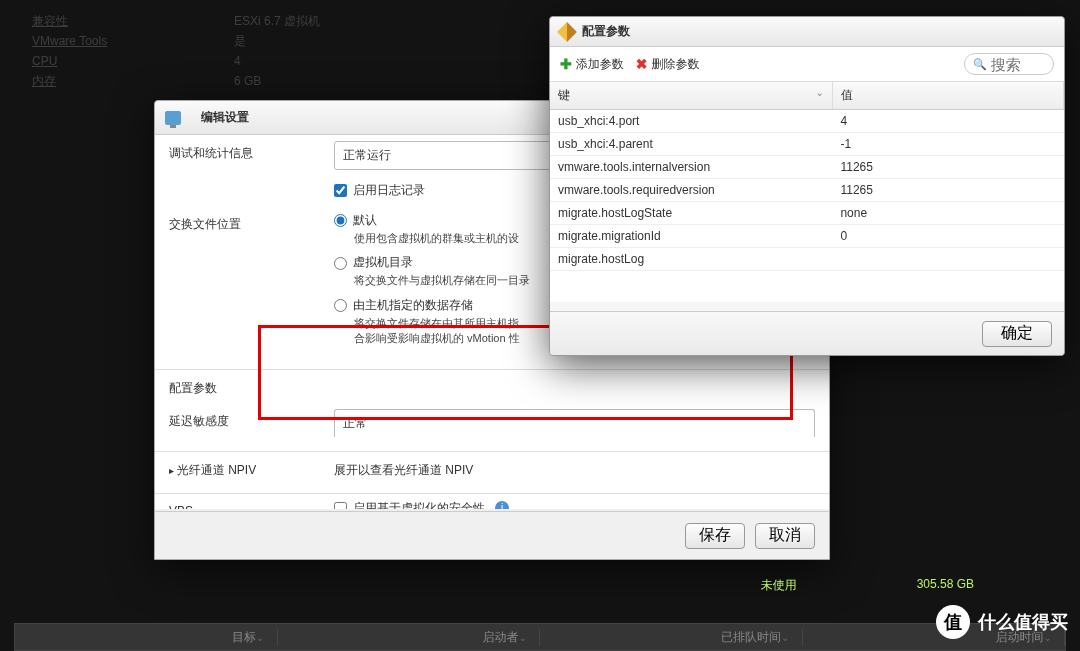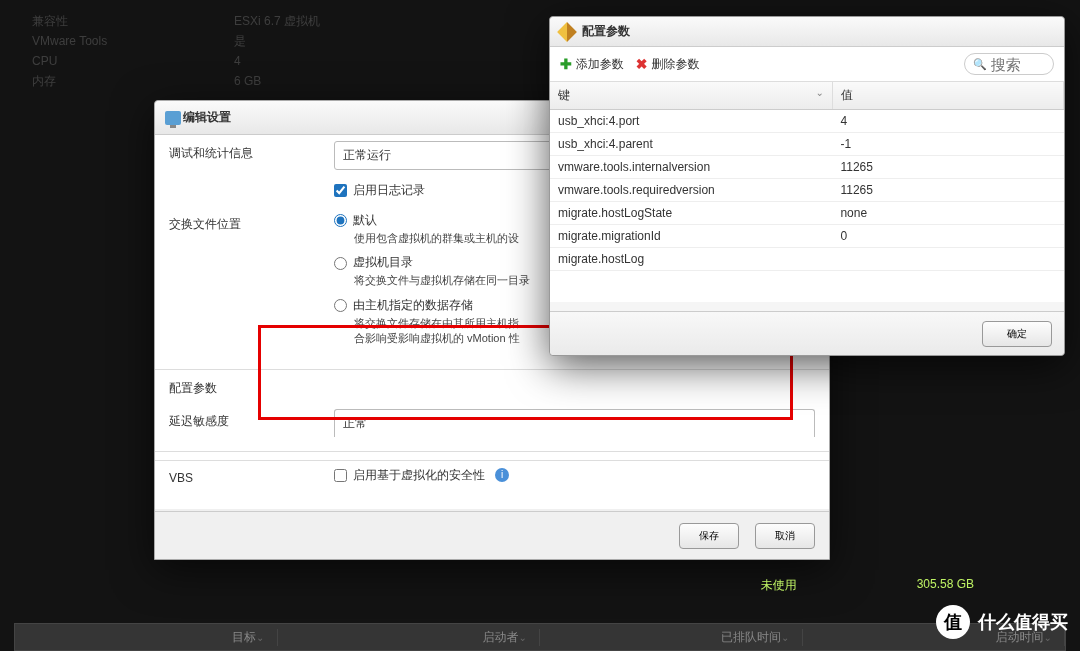--- a/index.html
+++ b/index.html
@@ -1,50 +1,50 @@
 <!DOCTYPE html>
 <html><head>
   <meta charset="utf-8">
   <style>
     * { box-sizing: border-box; margin: 0; padding: 0; font-family: -apple-system, "Helvetica Neue", Arial, sans-serif; }
     body { width: 1080px; height: 651px; background: #2a2a2a; position: relative; overflow: hidden; font-size: 12px; color: #333; }
 
     
     .bg-info { position: absolute; top: 10px; left: 30px; width: 500px; color: #888; font-size: 12px; }
     .bg-info tr { height: 18px; }
-    .bg-info td:first-child { width: 200px; }
+    .bg-info td:first-child { width: 200px; text-decoration: underline; }
     
     
     .dim { position: absolute; inset: 0; background: rgba(0,0,0,0.55); }
 
     
     .edit-dlg { position: absolute; top: 100px; left: 154px; width: 676px; height: 460px; background: #f0f0f0; border: 1px solid #aaa; border-radius: 4px 4px 0 0; box-shadow: 0 10px 40px rgba(0,0,0,.6); }
-    .edit-head { height: 34px; background: linear-gradient(#fafafa,#e8e8e8); border-bottom: 1px solid #ccc; display: flex; align-items: center; padding: 0 10px; gap: 2px; border-radius: 4px 4px 0 0; }
+    .edit-head { height: 34px; background: linear-gradient(#fafafa,#e8e8e8); border-bottom: 1px solid #ccc; display: flex; align-items: center; padding: 0 10px; gap: 20px; border-radius: 4px 4px 0 0; }
     .edit-head .mon-icon { width: 16px; height: 14px; background: #5a9fd4; border-radius: 2px; position: relative; }
     .edit-head .mon-icon::after { content:''; position: absolute; bottom:-3px; left:5px; width:6px; height:3px; background:#888; }
     .edit-head .title { font-weight: 600; color:#333; }
     .edit-body { position: absolute; top: 34px; bottom: 50px; left: 0; right: 0; overflow: hidden; background:#fff; }
     .form-row { display: flex; align-items: flex-start; padding: 6px 14px; min-height: 30px; }
     .form-lab { width: 165px; flex-shrink: 0; color:#333; padding-top: 4px; }
     .form-lab.exp::before { content:'▸ '; font-size:10px; }
     .form-val { flex: 1; color:#333; }
     .bordered { border: 1px solid #bbb; border-radius: 3px; padding: 5px 8px; background:#fff; min-height: 26px; }
     .checkrow { display:flex; align-items:center; gap:6px; }
     .checkrow input { accent-color:#1e73be; }
     .radio-opt { display: block; margin-bottom: 2px; }
     .radio-opt input { margin-right: 6px; accent-color:#1e73be; vertical-align: middle; }
     .radio-sub { margin-left: 20px; color: #444; font-size: 11px; line-height: 1.4; margin-bottom: 8px; }
     .btn-edit { width: 100%; height: 28px; border: 1px solid #999; border-radius: 4px; background: linear-gradient(#fdfdfd,#e3e3e3); cursor: pointer; font-size: 12px; }
     .info-i { display:inline-block; width:14px; height:14px; background:#4a90d9; color:#fff; border-radius:50%; text-align:center; font-size:10px; line-height:14px; margin-left:4px; vertical-align:middle; }
 
     
     .red-box { position:absolute; border: 3px solid #e50000; top: 325px; left: 258px; width: 535px; height: 95px; z-index: 5; pointer-events:none; }
 
-    .edit-foot { position: absolute; bottom:0; left:0; right:0; height: 48px; background:#f0f0f0; border-top:1px solid #ccc; display:flex; justify-content:flex-end; align-items:center; gap: 16px; padding: 0 14px; }
-    .btn-std { min-width: 60px; height: 26px; border: 1px solid #999; border-radius: 4px; background: linear-gradient(#fdfdfd,#e6e6e6); cursor: pointer; font-size:10px; }
+    .edit-foot { position: absolute; bottom:0; left:0; right:0; height: 48px; background:#f0f0f0; border-top:1px solid #ccc; display:flex; justify-content:flex-end; align-items:center; gap: 10px; padding: 0 14px; }
+    .btn-std { min-width: 60px; height: 26px; border: 1px solid #999; border-radius: 4px; background: linear-gradient(#fdfdfd,#e6e6e6); cursor: pointer; font-size:16px; }
 
     
     .cfg-dlg { position: absolute; top: 16px; left: 549px; width: 516px; height: 340px; background:#f5f5f5; border:1px solid #999; border-radius:4px; box-shadow: 0 10px 40px rgba(0,0,0,.65); z-index:20; }
     .cfg-head { height: 30px; background: linear-gradient(#fafafa,#e8e8e8); border-bottom:1px solid #ccc; display:flex; align-items:center; padding:0 10px; gap:8px; border-radius:4px 4px 0 0; }
     .pencil-i { width:14px; height:14px; background: linear-gradient(135deg,#f0c040 50%,#c08020 50%); transform: rotate(-45deg); }
     .cfg-toolbar { display:flex; align-items:center; padding: 6px 10px; gap: 12px; background:#fff; border-bottom:1px solid #ddd; }
     .tb-btn { display:flex; align-items:center; gap:4px; cursor:pointer; color:#333; }
     .plus-i { color:#2a9d2a; font-weight:bold; font-size:14px; }
     .x-i { color:#d33; font-weight:bold; font-size:14px; }
     .search-box { margin-left:auto; border:1px solid #ccc; border-radius:12px; height:22px; padding:0 8px; display:flex; align-items:center; gap:4px; background:#fff; width: 90px; }
@@ -144,20 +144,24 @@
       <div class="form-lab">配置参数</div>
     </div>
 
     <div class="form-row">
       <div class="form-lab">延迟敏感度</div>
       <div class="form-val bordered" style="border-bottom:none; border-radius:3px 3px 0 0;">正常</div>
     </div>
 
     <div class="sep-line"></div>
 
+    <div class="form-row">
+      <div class="form-lab exp">光纤通道 NPIV</div>
+      <div class="form-val" style="padding-top:4px;">展开以查看光纤通道 NPIV</div>
+    </div>
 
     <div class="sep-line"></div>
 
     <div class="form-row">
       <div class="form-lab">VBS</div>
       <div class="form-val checkrow">
         <input type="checkbox" style="">
         <span>启用基于虚拟化的安全性</span>
         <span class="info-i">i</span>
       </div>

